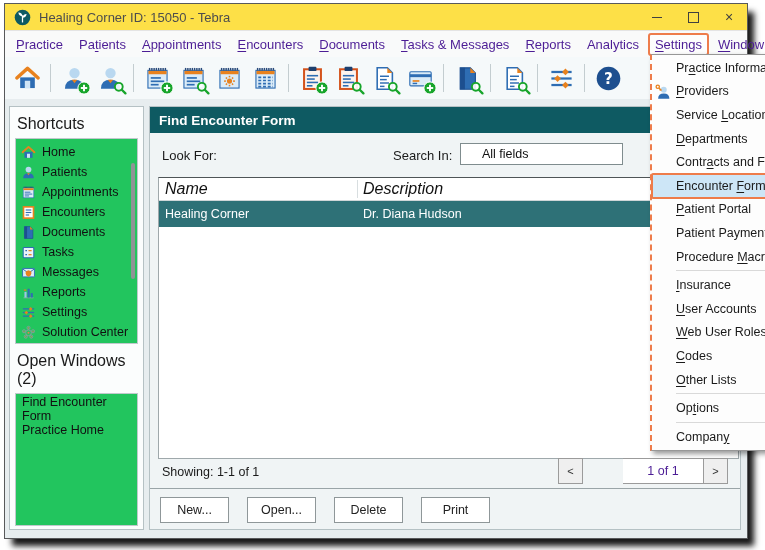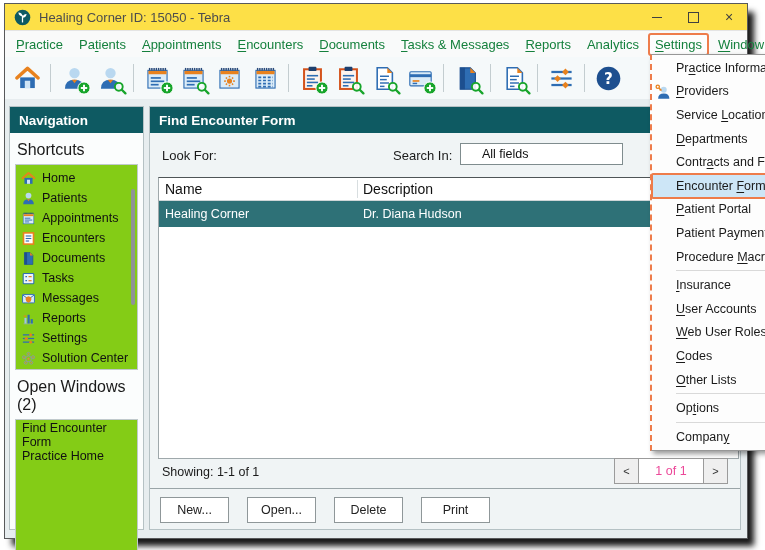--- a/index.html
+++ b/index.html
@@ -11,41 +11,41 @@
   .titlebar{height:26px;background:#fde047;display:flex;align-items:center;border-bottom:1px solid #e4e4e4;}
   .logo{width:17px;height:17px;margin:0 8px 0 9px;flex:0 0 auto;}
   .logo svg{width:100%;height:100%;display:block;}
   .title-text{font-size:13px;color:#4d4d4d;flex:1 1 auto;white-space:nowrap;}
   .win-controls{display:flex;height:100%;}
   .wc{width:36px;display:flex;align-items:center;justify-content:center;color:#404040;font-size:14px;}
   .wc-min i{display:block;width:10px;border-top:1.4px solid #404040;}
   .wc-max i{display:block;width:9px;height:9px;border:1.2px solid #404040;}
   
   .menubar{height:26px;background:#f9fafa;display:flex;align-items:center;padding-left:3px;position:relative;}
-  .mb-item{font-size:13px;color:#15803d;padding:3px 6px;margin:0 2px;white-space:nowrap;}
+  .mb-item{font-size:13px;color:#4c1d95;padding:3px 6px;margin:0 2px;white-space:nowrap;}
   .mb-item u{text-decoration:underline;text-underline-offset:2px;}
   .mb-item.anno{outline:2.5px solid #ee7c4b;outline-offset:-1px;border-radius:2px;background:#fdfdfd;}
   
   .toolbar{height:42px;background:#f5f9fa;border-bottom:1px solid #c9d2d4;display:flex;align-items:center;padding-left:4px;}
   .tb-group{display:flex;align-items:center;}
   .tb-sep{width:1px;height:28px;background:#c3cdd0;margin:0 5px;}
   .tb-btn{position:relative;width:36px;height:36px;display:flex;align-items:center;justify-content:center;}
   .tb-btn .ic{width:27px;height:27px;display:block;}
   .tb-btn .ic svg{width:100%;height:100%;display:block;}
   .badge{position:absolute;right:1px;bottom:1px;width:14px;height:14px;}
   .badge svg{width:100%;height:100%;display:block;}
   
   .main{position:absolute;left:0;right:0;top:95px;bottom:0;background:#e7edef;}
   .panel{position:absolute;background:#fbfdfd;border:1px solid #b5c1c4;}
   .teal-head{height:26px;background:#0e5a62;color:#fff;display:flex;align-items:center;
              font-weight:bold;font-size:13.5px;padding-left:9px;position:relative;}
   
   #nav-panel{left:4px;top:7px;width:133px;bottom:8px;}
   .side-label{font-size:16px;color:#1a1a1a;margin:8px 0 5px 7px;}
-  .side-box{position:relative;margin:0 5px;background:#84cc16;border:1px solid #c0c9cc;}
+  .side-box{position:relative;margin:0 5px;background:#22c55e;border:1px solid #c0c9cc;}
   #shortcut-list{height:206px;padding-top:3px;box-sizing:border-box;}
   .sc-item{display:flex;align-items:center;height:20px;padding-left:5px;font-size:12.5px;color:#111;}
   .sc-item .sic{width:15px;height:15px;margin-right:6px;flex:0 0 auto;}
   .sc-item .sic svg{width:100%;height:100%;display:block;}
   .sc-scroll{position:absolute;right:2px;top:24px;width:4px;height:116px;background:#8f9496;border-radius:2px;}
   #openwin-list{height:133px;padding-top:4px;box-sizing:border-box;}
   .ow-item{height:21px;display:flex;align-items:center;padding-left:6px;font-size:12.5px;color:#111;}
   
   #content-panel{left:144px;top:7px;width:590px;bottom:8px;background:#f0f4f5;}
   .ch-close{position:absolute;right:7px;top:5px;color:#fff;font-size:14px;font-weight:normal;line-height:16px;}
@@ -56,33 +56,33 @@
                  font-size:12.5px;padding:0 5px;font-family:"Liberation Sans",sans-serif;color:#222;background:#fff;}
   #lookfor-input::placeholder{color:#8b8b8b;opacity:1;}
   .dropdown{position:absolute;left:310px;top:36px;width:163px;height:22px;border:1px solid #7f8c8e;background:#fff;
             display:flex;align-items:center;font-size:12.5px;color:#111;padding-left:21px;box-sizing:border-box;}
   .stub-btn{position:absolute;left:564px;top:35px;width:27px;height:25px;background:#fff;border:1px solid #5f6b6e;
             box-shadow:inset 0 0 0 2px #eef3f4;}
   
   .grid{position:absolute;left:8px;top:70px;width:579px;height:280px;background:#fff;
         border:1px solid #9fa8ab;border-top:1px solid #4e5456;}
   .grid-head{height:22px;display:flex;border-bottom:1px solid #cfd6d8;position:relative;}
-  .gh-cell{font-size:14px;color:#111;display:flex;align-items:center;padding-left:6px;box-sizing:border-box;}
+  .gh-cell{font-size:16px;color:#111;display:flex;align-items:center;padding-left:6px;box-sizing:border-box;font-style:italic;}
   .gh-div{position:absolute;left:198px;top:2px;bottom:2px;width:1px;background:#d8dee0;}
   .grid-row{height:26px;display:flex;align-items:center;}
   .grid-row.sel{background:#2e7177;color:#fff;}
   .gr-cell{font-size:12.5px;padding-left:6px;box-sizing:border-box;white-space:nowrap;overflow:hidden;}
   .c-name{width:198px;flex:0 0 auto;}
   .c-desc{flex:1 1 auto;}
   .showing{position:absolute;left:12px;top:358px;font-size:12.5px;color:#1a1a1a;}
   .pager{position:absolute;right:12px;top:351px;display:flex;align-items:center;}
   .pg-btn{width:23px;height:24px;background:#efefef;border:1px solid #9b9b9b;display:flex;align-items:center;
           justify-content:center;font-size:11px;color:#333;}
-  .pg-box{width:64px;height:24px;background:#fff;border:1px solid #9b9b9b;border-left:none;border-right:none;
-          display:flex;align-items:center;justify-content:center;font-size:12.5px;color:#ec4899;}
+  .pg-box{width:80px;height:24px;background:#fff;border:1px solid #9b9b9b;border-left:none;border-right:none;
+          display:flex;align-items:center;justify-content:center;font-size:12.5px;color:#4c1d95;margin-left:40px;}
   .foot-sep{position:absolute;left:0;right:0;top:381px;height:1px;background:#9aa4a7;}
   .btn-row{position:absolute;left:10px;top:390px;display:flex;}
   .act-btn{width:67px;height:24px;background:#fff;border:1px solid #8f9799;margin-right:18px;
            display:flex;align-items:center;justify-content:center;font-size:12.5px;color:#222;}
   
   .popup{position:absolute;left:556px;top:54px;width:158px;background:#fdfdfd;border:1px solid #979797;
          border-left:2px dashed #ee7c4b;box-shadow:3px 3px 5px rgba(0,0,0,.4);z-index:50;padding:1px 0;}
   .pm-item{position:relative;height:23.6px;display:flex;align-items:center;padding-left:24px;font-size:12.5px;color:#1a1a1a;}
   .pm-item u{text-decoration:underline;text-underline-offset:2px;}
   .pm-item.hl{background:#cde6f7;outline:2.5px solid #ee7c4b;outline-offset:-1px;border-radius:1px;}
@@ -441,21 +441,20 @@
                 <text x="12" y="16.8" font-size="13.5" font-weight="bold" fill="#ffffff" text-anchor="middle" font-family="DejaVu Sans, sans-serif">?</text>
               </svg>
             </span>
           </span>
         </div>
       </div>
 
     <div class="main">
 
       <div class="panel" id="nav-panel">
-        <div class="teal-head">Navigation</div>
         <div class="side-label">Shortcuts</div>
         <div class="side-box" id="shortcut-list">
           <div class="sc-scroll"></div>
         <div class="sc-item">
               <span class="sic">
                 <svg viewBox="0 0 24 24">
                   <path d="M2.5 11.5 L12 3 L21.5 11.5" fill="none" stroke="#e8821e" stroke-width="3" stroke-linecap="round" stroke-linejoin="round"></path>
                   <path d="M5.5 11 v9.5 h13 V11 Z" fill="#2e6db3"></path>
                   <rect x="9.6" y="14" width="4.8" height="6.5" fill="#cfe4f5"></rect>
                 </svg>

